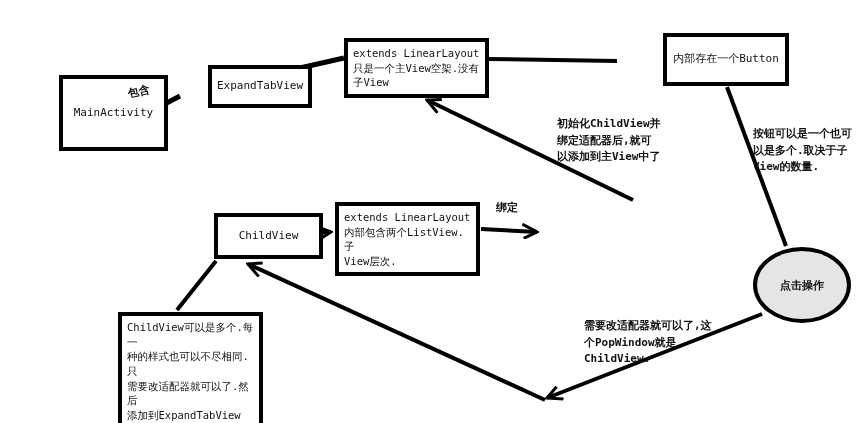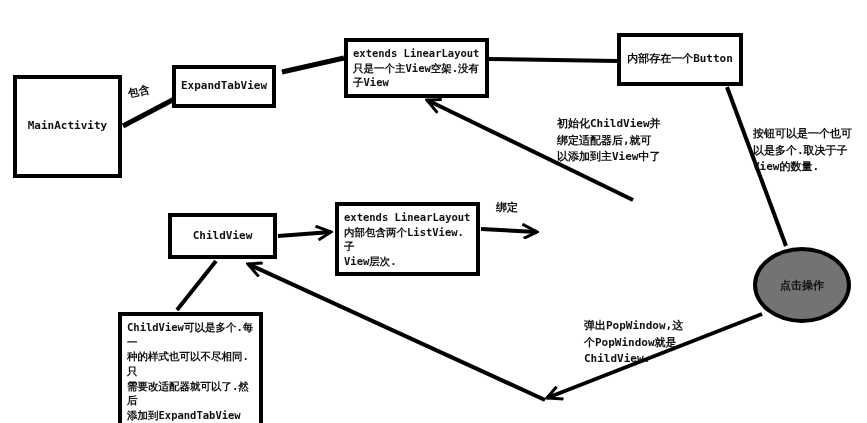--- a/index.html
+++ b/index.html
@@ -13,37 +13,37 @@
       overflow:hidden;
    }
 
    svg.wires { position:absolute; left:0; top:0; width:867px; height:423px; }
 
    .node {
       position:absolute;
       border:4px solid #000;
       background:#fff;
       color:#111;
-      font-weight:bold;
+      font-weight:normal;
       font-size:11px;
       white-space:pre-line;
    }
    .node.center {
       display:flex; align-items:center; justify-content:center;
-      text-align:center; line-height:1.3;
+      text-align:center; line-height:1.3;margin-left:46px;
    }
    .node.pad { padding:4px 5px 3px 5px; line-height:1.4; }
    .node.small { font-size:10.5px; }
    .node.xsmall { font-size:10px; }
 
    .circle {
       position:absolute;
       border:4px solid #000;
       border-radius:50%;
-      background:#737373;
+      background:#e5e5e5;
       color:#111;
       font-weight:bold;
       font-size:11px;
       display:flex; align-items:center; justify-content:center;
    }
 
    .lbl {
       position:absolute;
       color:#111;
       font-weight:bold;
@@ -70,23 +70,23 @@
       <line x1="488" y1="59" x2="617" y2="61" stroke="#000" stroke-width="4"></line>
       <line x1="633" y1="200" x2="427" y2="100" stroke="#000" stroke-width="4" marker-end="url(#ah)"></line>
       <line x1="727" y1="87" x2="786" y2="246" stroke="#000" stroke-width="4"></line>
       <line x1="762" y1="314" x2="547" y2="398" stroke="#000" stroke-width="4" marker-end="url(#ah)"></line>
       <line x1="545" y1="400" x2="248" y2="264" stroke="#000" stroke-width="4" marker-end="url(#ah)"></line>
       <line x1="278" y1="236" x2="331" y2="232" stroke="#000" stroke-width="4" marker-end="url(#ah)"></line>
       <line x1="481" y1="229" x2="537" y2="232" stroke="#000" stroke-width="4" marker-end="url(#ah)"></line>
       <line x1="216" y1="261" x2="177" y2="310" stroke="#000" stroke-width="4"></line>
    </svg>
 
-   <div class="node center" style="left:13px; top:75px; width:109px; height:103px;">MainActivity</div>
+   <div class="node center" style="left:13px; top:75px; width:109px; height:76px;">MainActivity</div>
 
-   <div class="node center" style="left:172px; top:65px; width:104px; height:43px;">ExpandTabView</div>
+   <div class="node center" style="left:162px; top:65px; width:104px; height:43px;">ExpandTabView</div>
 
    <div class="node pad small" style="left:344px; top:38px; width:145px; min-height:60px;">extends LinearLayout
 只是一个主View空架.没有
 子View</div>
 
    <div class="node center" style="left:617px; top:33px; width:126px; height:53px;">内部存在一个Button</div>
 
    <div class="node center" style="left:168px; top:213px; width:109px; height:46px;">ChildView</div>
 
    <div class="node pad small" style="left:335px; top:202px; width:145px; min-height:58px;">extends LinearLayout
@@ -106,17 +106,17 @@
    <div class="lbl" style="left:753px; top:126px;">按钮可以是一个也可
 以是多个.取决于子
 View的数量.</div>
 
    <div class="lbl" style="left:557px; top:116px;">初始化ChildView并
 绑定适配器后,就可
 以添加到主View中了</div>
 
    <div class="lbl" style="left:496px; top:200px;">绑定</div>
 
-   <div class="lbl" style="left:584px; top:318px;">弹出PopWindow,这
+   <div class="lbl" style="left:584px; top:318px;">需要改适配器就可以了,这
 个PopWindow就是
 ChildView.</div>
 
 </div>
 
 </body></html>

